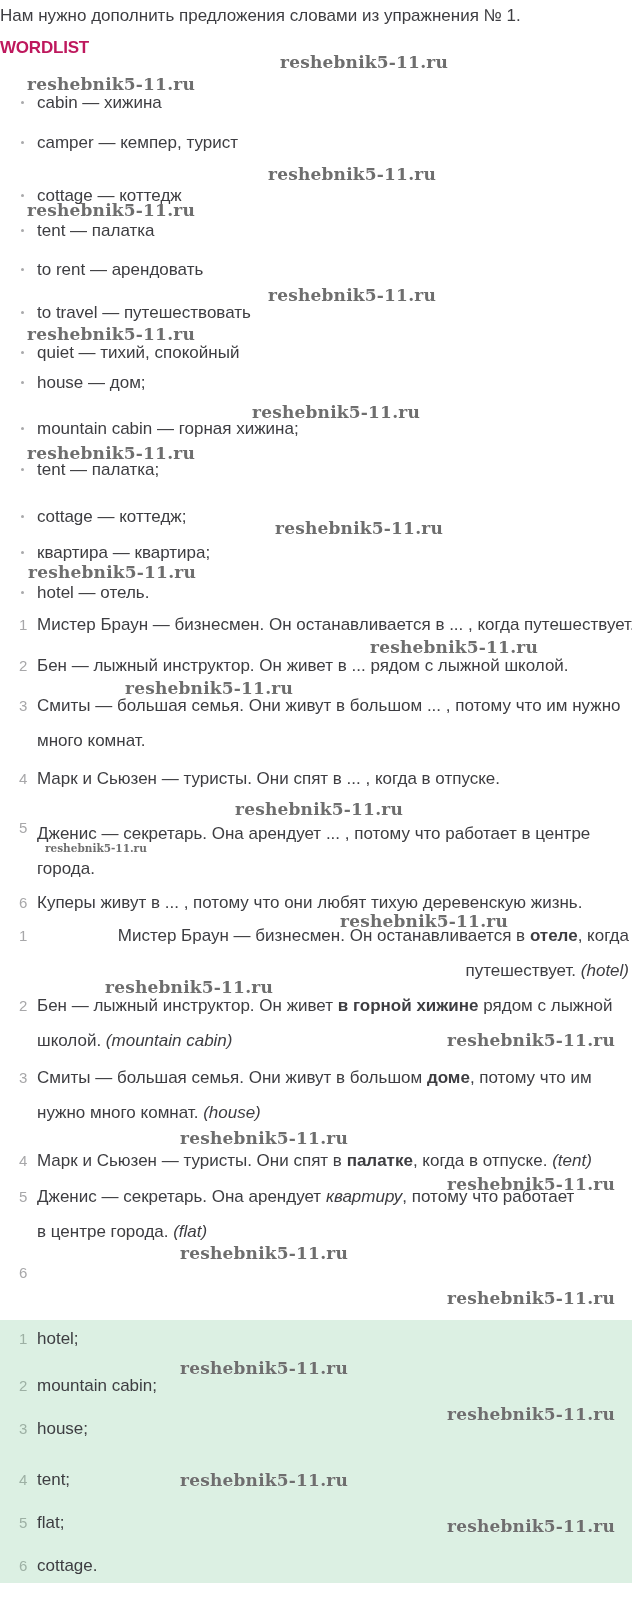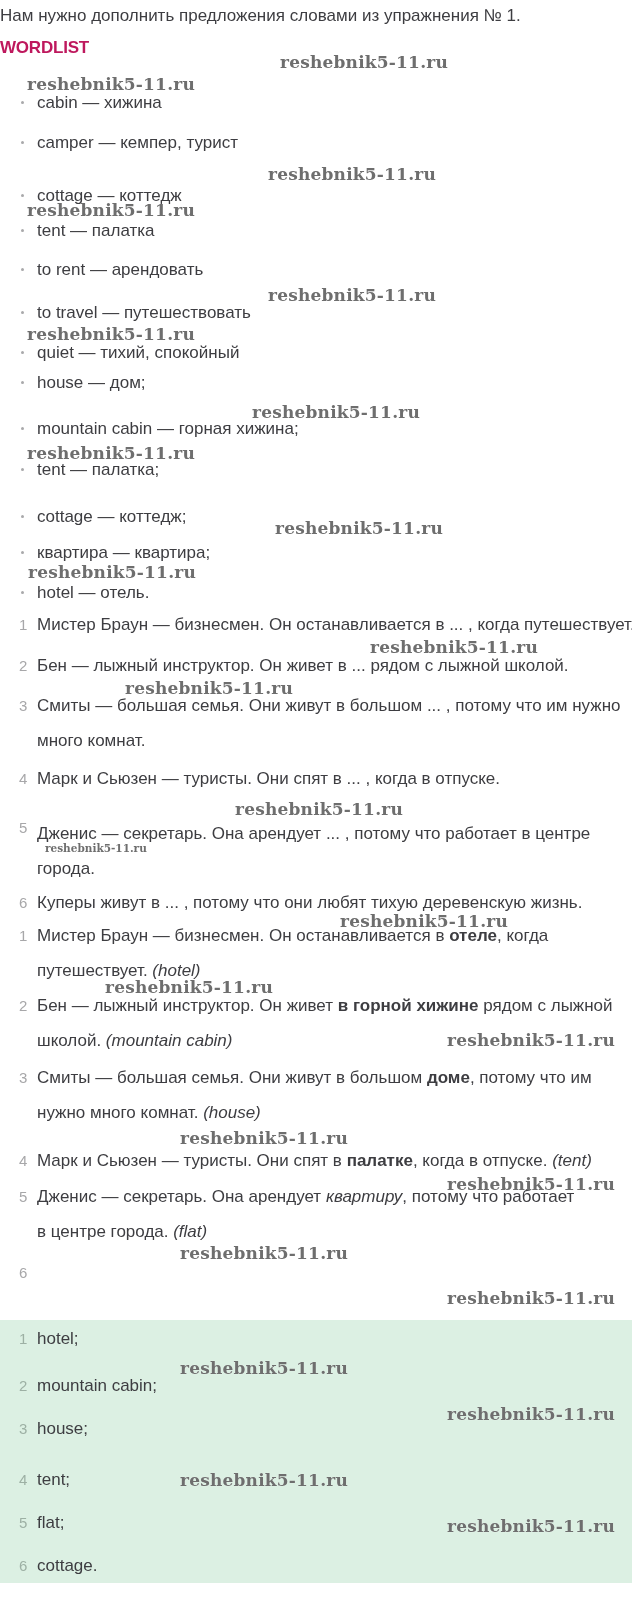--- a/index.html
+++ b/index.html
@@ -126,21 +126,21 @@
       <div class="abs item " style="top: 810px;">
         <span class="num">5</span>
         <span class="txt" style="width: 592px; margin-top: 6px;">Дженис — секретарь. Она арендует ... , потому что работает в центре города.</span>
       </div>
       <div class="abs item " style="top: 885px;">
         <span class="num">6</span>
         <span class="txt" style="width: 592px;">Куперы живут в ... , потому что они любят тихую деревенскую жизнь.</span>
       </div>
       <div class="abs item " style="top: 918px;">
         <span class="num">1</span>
-        <span class="txt" style="width: 592px;"><span class="">Мистер Браун — бизнесмен. Он останавливается в </span><span class="sb">отеле</span><span class="">, когда путешествует. </span><span class="si">(hotel)</span></span>
+        <span class="txt" style="width: 592px; text-align: right;"><span class="">Мистер Браун — бизнесмен. Он останавливается в </span><span class="sb">отеле</span><span class="">, когда путешествует. </span><span class="si">(hotel)</span></span>
       </div>
       <div class="abs item " style="top: 988px;">
         <span class="num">2</span>
         <span class="txt" style="width: 592px;"><span class="">Бен — лыжный инструктор. Он живет </span><span class="sb">в горной хижине</span><span class=""> рядом с лыжной школой. </span><span class="si">(mountain cabin)</span></span>
       </div>
       <div class="abs item " style="top: 1060px;">
         <span class="num">3</span>
         <span class="txt" style="width: 592px;"><span class="">Смиты — большая семья. Они живут в большом </span><span class="sb">доме</span><span class="">, потому что им нужно много комнат. </span><span class="si">(house)</span></span>
       </div>
       <div class="abs item " style="top: 1143px;">

